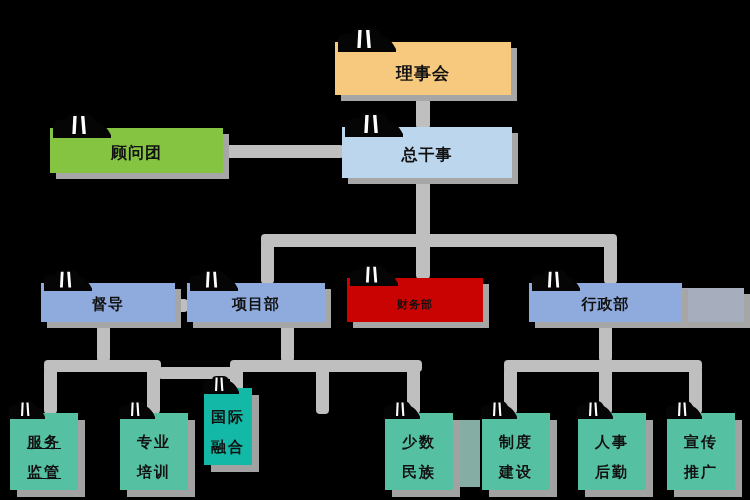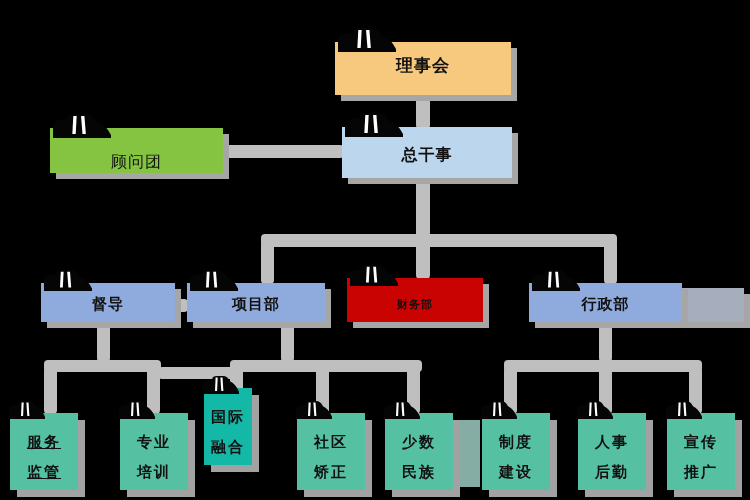--- a/index.html
+++ b/index.html
@@ -6,23 +6,23 @@
   .stage{
     position:relative;width:750px;height:500px;background:#000;overflow:hidden;
     font-family:"Liberation Sans","DejaVu Sans",sans-serif;color:#111;
   }
   .conn{position:absolute;background:#BFBFBF;border-radius:4px;}
   .node{
     position:absolute;display:flex;align-items:flex-end;justify-content:center;
     box-shadow:6px 6px 0 #A6A6A6;box-sizing:border-box;
   }
   .node .lbl{letter-spacing:1px;white-space:nowrap;}
-  .n-top .lbl{font-size:17px;font-weight:bold;padding-bottom:18px;}
+  .n-top .lbl{font-size:17px;font-weight:bold;padding-bottom:10px;}
   .n-dir .lbl{font-size:16px;font-weight:600;padding-bottom:12px;}
-  .n-adv .lbl{font-size:16px;font-weight:normal;padding-bottom:0;}
+  .n-adv .lbl{font-size:16px;font-weight:bold;padding-bottom:9px;}
   .n-mid .lbl{font-size:15px;font-weight:600;padding-bottom:8px;font-family:Liberation Serif, serif;}
   .n-fin .lbl{font-size:11px;font-weight:600;padding-bottom:10px;}
   .n-dept{
     flex-direction:column;align-items:center;justify-content:flex-start;
     padding-top:14px;box-shadow:7px 7px 0 #A2A2A2;
     font-family:"Liberation Serif","DejaVu Serif",serif;
   }
   .n-dept .lbl{font-size:15px;font-weight:600;line-height:30px;letter-spacing:2px;}
   .person{position:absolute;pointer-events:none;}
   .person.big{left:3px;top:-14px;width:58px;height:24px;}
@@ -130,27 +130,20 @@
     <span class="lbl">专业</span>
     <span class="lbl">培训</span>
   </div>
   <div class="node n-dept" style="left: 204px; top: 388px; width: 48px; height: 77px; background: #14b8a6;">
     <svg class="person sm">
         <use href="#person-icon"></use>
       </svg>
     <span class="lbl">国际</span>
     <span class="lbl">融合</span>
   </div>
-  <div class="node n-dept" style="left: 297px; top: 413px; width: 68px; height: 77px; background: rgb(86, 193, 162);">
-    <svg class="person sm">
-        <use href="#person-icon"></use>
-      </svg>
-    <span class="lbl">社区</span>
-    <span class="lbl">矫正</span>
-  </div>
   <div class="node n-dept" style="left: 385px; top: 413px; width: 68px; height: 77px; background: rgb(86, 193, 162);">
     <svg class="person sm">
         <use href="#person-icon"></use>
       </svg>
     <span class="lbl">少数</span>
     <span class="lbl">民族</span>
   </div>
   <div class="node n-dept" style="left: 482px; top: 413px; width: 68px; height: 77px; background: rgb(86, 193, 162);">
     <svg class="person sm">
         <use href="#person-icon"></use>

